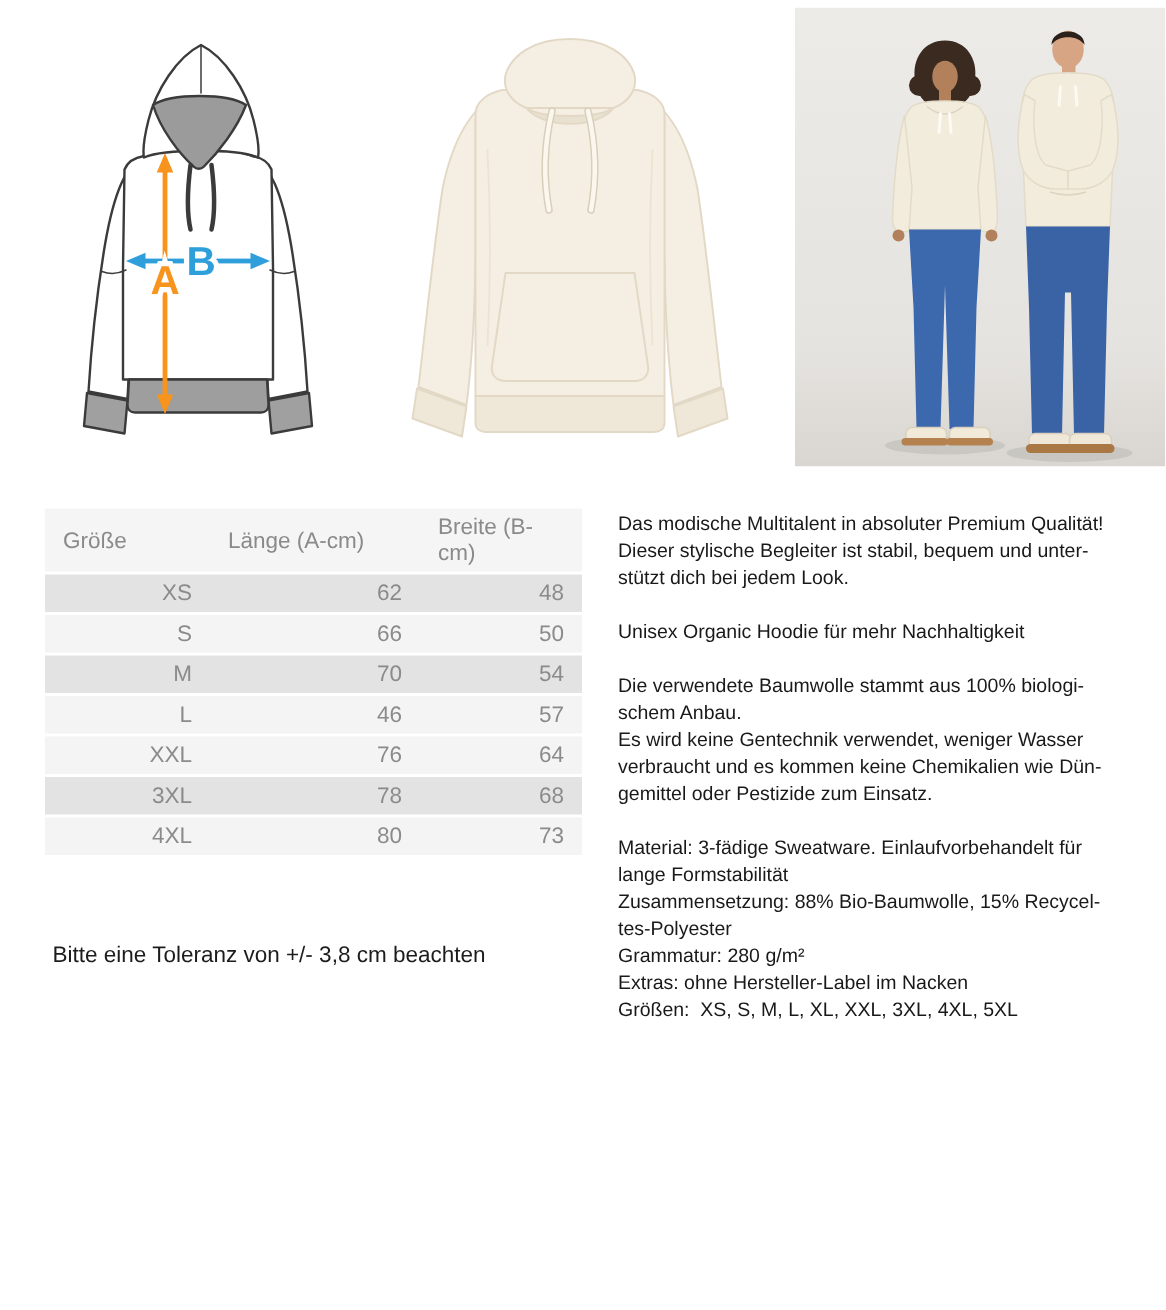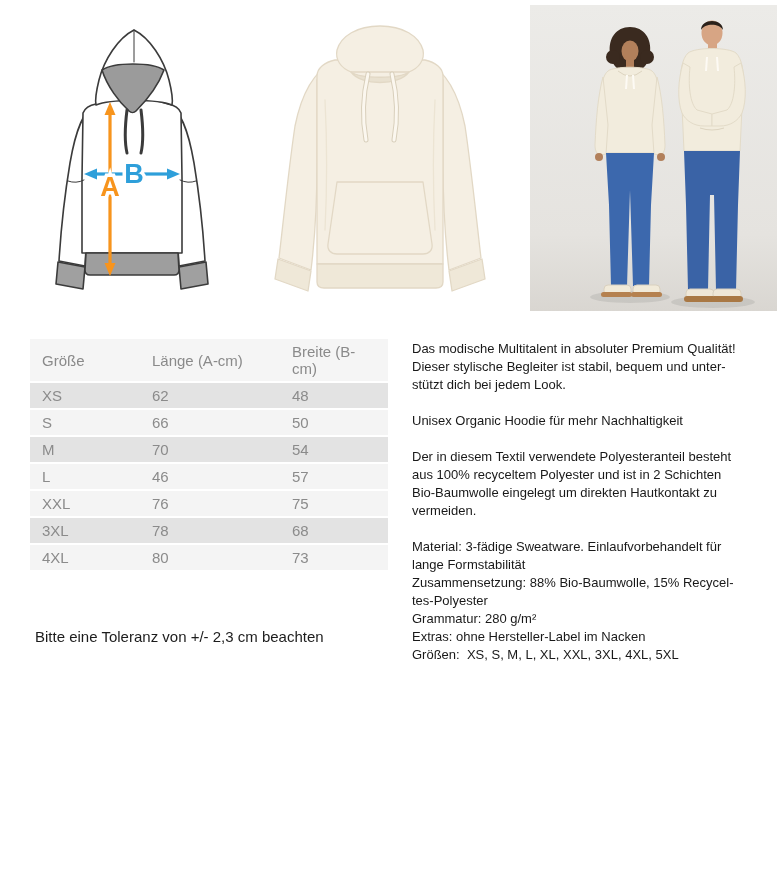--- a/index.html
+++ b/index.html
@@ -32,20 +32,21 @@
     background: #f5f5f5;
     text-align: left;
     padding: 4px 12px;
     height: 25px;
     color: #8a8a8a;
     margin-top: 12px;
   }
   table.size-table td {
     padding: 3px 12px;
     height: 25px;
+    text-align: right;
   }
   tr.row-odd  td { background: #e3e3e3; }
   tr.row-even td { background: #f4f4f4; }
 
   .tolerance-note {
     position: absolute;
     left: 35px; top: 628px;
     font-size: 15px;
     color: #1c1c1c;
   }
@@ -222,46 +223,47 @@
           <td>54</td>
         </tr>
         <tr class="row-even">
           <td>L</td>
           <td>46</td>
           <td>57</td>
         </tr>
         <tr class="row-even">
           <td>XXL</td>
           <td>76</td>
-          <td>75</td>
+          <td>64</td>
         </tr>
         <tr class="row-odd">
           <td>3XL</td>
           <td>78</td>
           <td>68</td>
         </tr>
         <tr class="row-even">
           <td>4XL</td>
           <td>80</td>
           <td>73</td>
         </tr>
       </tbody>
   </table>
 
-  <div class="tolerance-note">Bitte eine Toleranz von +/- 2,3 cm beachten</div>
+  <div class="tolerance-note">Bitte eine Toleranz von +/- 3,8 cm beachten</div>
 
   <div class="description">
       <p>Das modische Multitalent in absoluter Premium Qualität!
 Dieser stylische Begleiter ist stabil, bequem und unter-
 stützt dich bei jedem Look.</p>
       <p>Unisex Organic Hoodie für mehr Nachhaltigkeit</p>
-      <p>Der in diesem Textil verwendete Polyesteranteil besteht
-aus 100% recyceltem Polyester und ist in 2 Schichten
-Bio-Baumwolle eingelegt um direkten Hautkontakt zu
-vermeiden.</p>
+      <p>Die verwendete Baumwolle stammt aus 100% biologi-
+schem Anbau.
+Es wird keine Gentechnik verwendet, weniger Wasser
+verbraucht und es kommen keine Chemikalien wie Dün-
+gemittel oder Pestizide zum Einsatz.</p>
       <p>Material: 3-fädige Sweatware. Einlaufvorbehandelt für
 lange Formstabilität
 Zusammensetzung: 88% Bio-Baumwolle, 15% Recycel-
 tes-Polyester
 Grammatur: 280 g/m²
 Extras: ohne Hersteller-Label im Nacken
 Größen:  XS, S, M, L, XL, XXL, 3XL, 4XL, 5XL</p>
     </div>
 
 </div>

